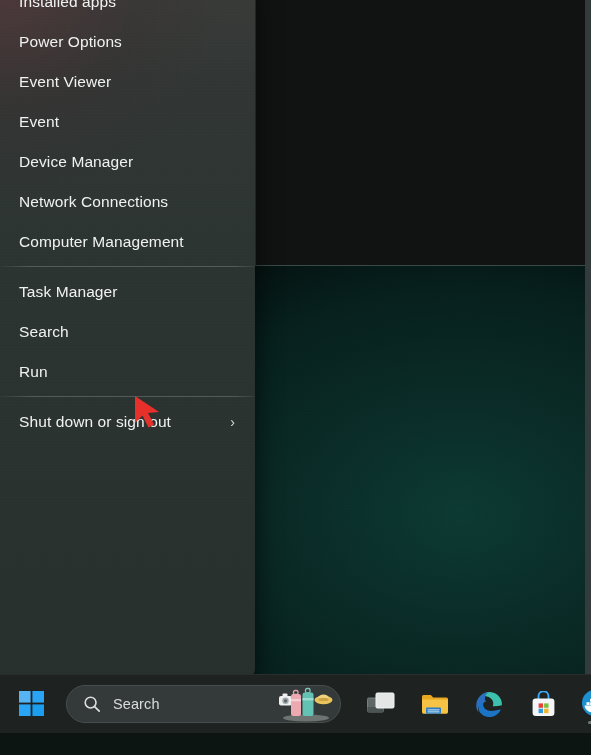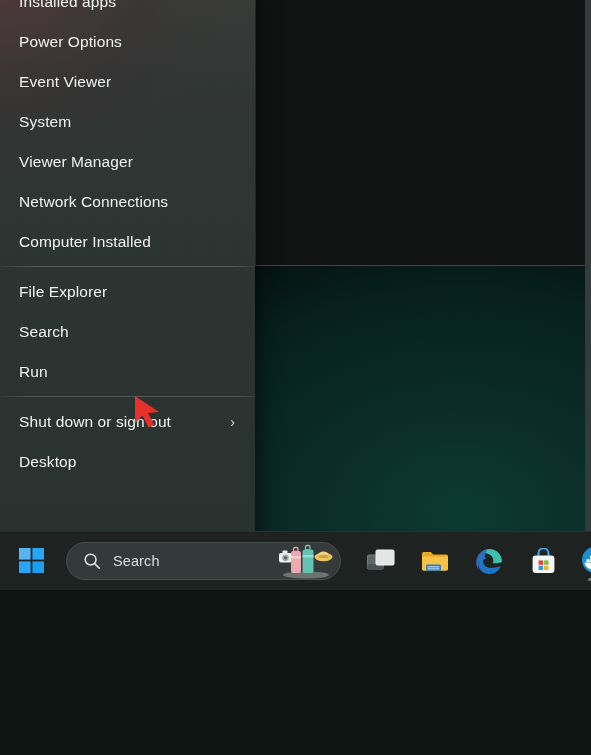--- a/index.html
+++ b/index.html
@@ -5,21 +5,21 @@
   * { margin:0; padding:0; box-sizing:border-box; }
   html, body {
     width:591px; height:755px;
     overflow:hidden;
     background:#0c1512;
     font-family:"Liberation Sans", sans-serif;
   }
 
   #screen {
     position:relative;
-    width:591px; height:590px;
+    width:591px; height:733px;
     overflow:hidden;
   }
 
   
   .desktop {
     position:absolute; left:0; top:0; width:591px; height:755px;
     background:
       radial-gradient(ellipse 420px 300px at 78% 68%, #0c3a33 0%, #0a2b27 40%, #06201d 75%, #04100f 100%),
       linear-gradient(160deg, #06211e 0%, #041715 55%, #030e0d 100%);
   }
@@ -193,56 +193,53 @@
       <div class="menu-item">
         <span class="label">Installed apps</span>
       </div>
       <div class="menu-item">
         <span class="label">Power Options</span>
       </div>
       <div class="menu-item">
         <span class="label">Event Viewer</span>
       </div>
       <div class="menu-item">
-        <span class="label">System</span>
-      </div>
-      <div class="menu-item">
-        <span class="label">Viewer Manager</span>
+        <span class="label">Event</span>
+      </div>
+      <div class="menu-item">
+        <span class="label">Device Manager</span>
       </div>
       <div class="menu-item">
         <span class="label">Network Connections</span>
       </div>
       <div class="menu-item">
-        <span class="label">Computer Installed</span>
+        <span class="label">Computer Management</span>
       </div>
     </div>
 
     <div class="menu-separator"></div>
 
     <div class="menu-list">
       <div class="menu-item">
-        <span class="label">File Explorer</span>
+        <span class="label">Task Manager</span>
       </div>
       <div class="menu-item">
         <span class="label">Search</span>
       </div>
       <div class="menu-item">
         <span class="label">Run</span>
       </div>
     </div>
 
     <div class="menu-separator"></div>
 
     <div class="menu-list">
       <div class="menu-item">
         <span class="label">Shut down or sign out</span>
         <span class="chevron">›</span>
-      </div>
-      <div class="menu-item">
-        <span class="label">Desktop</span>
       </div>
     </div>
   </div>
 
   <div class="cursor-arrow">
     <svg width="40" height="40" viewBox="0 0 40 40">
       <path d="M3 3 L3 30 L10.5 22.5 L16.5 34.5 L22 31.5 L16 20 L27 19 Z" fill="#e8302a"></path>
     </svg>
   </div>
 

